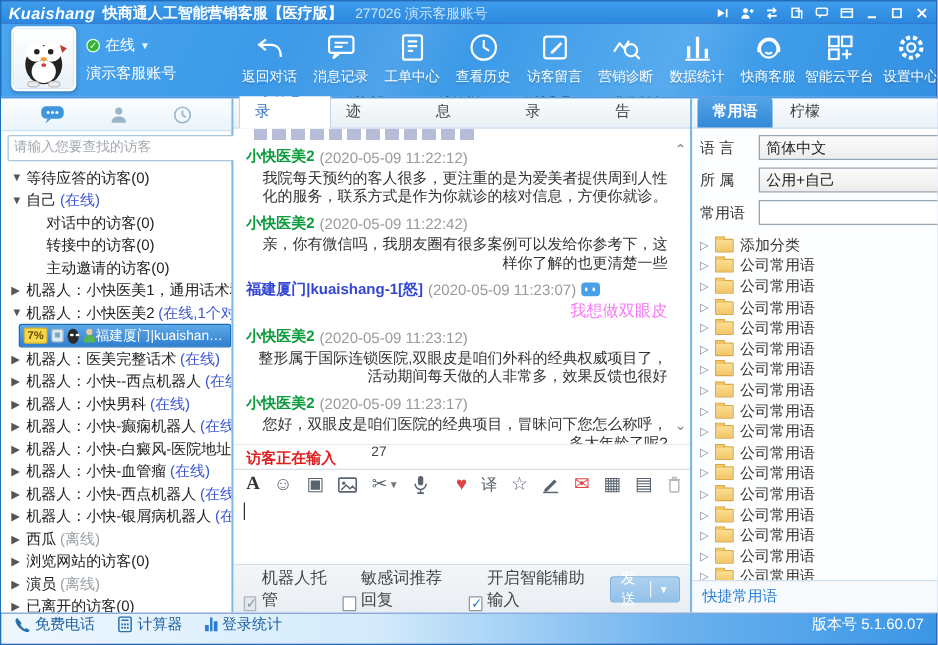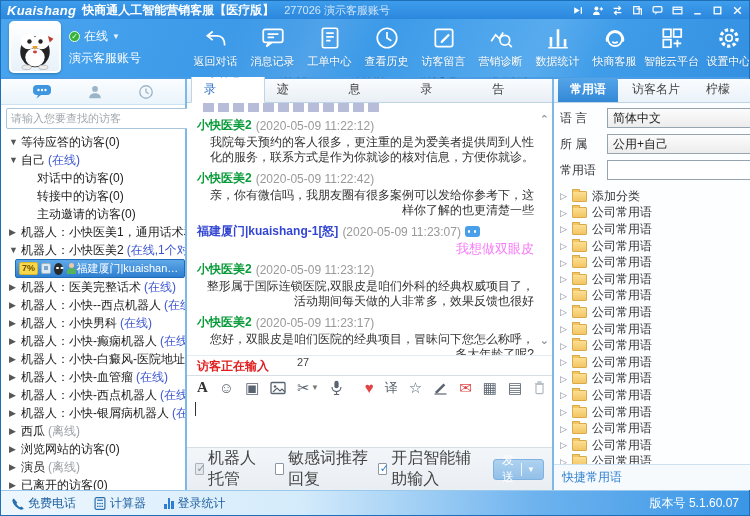--- a/index.html
+++ b/index.html
@@ -81,21 +81,21 @@
   .typing .tcount{color:#444;font-size:11px;margin-top:-2px;}
   .edtoolbar{flex:0 0 24px;border-top:1px solid #d6dee6;display:flex;align-items:center;gap:11px;padding:0 10px;background:#fff;}
   .edtoolbar .ei{color:#5a6470;font-size:15px;line-height:1;cursor:pointer;display:flex;align-items:center;}
   .edtoolbar .sep{width:1px;height:14px;background:#ccd4dc;}
   .ei.red{color:#e04545;}
   .ei.dim{color:#b8bec6;}
   .ei .dd{font-size:8px;color:#777;margin-left:1px;}
   .inputarea{flex:1 1 auto;background:#fff;padding:3px 8px;position:relative;}
   .cursorbar{width:1px;height:14px;background:#333;display:inline-block;}
   .chatopts{flex:0 0 39px;background:linear-gradient(#f3f6f9,#e9eef3);border-top:1px solid #d6dee6;display:flex;align-items:center;padding:0 8px;gap:10px;}
-  .optitem{display:flex;align-items:center;gap:4px;color:#444;font-size:16px;cursor:pointer;}
+  .optitem{display:flex;align-items:flex-end;gap:4px;color:#444;font-size:13px;cursor:pointer;}
   .cb{width:12px;height:12px;border:1px solid #8a97a5;background:#fff;display:inline-block;position:relative;border-radius:1px;}
   .cb.checked:after{content:"✓";position:absolute;left:0.5px;top:-2px;font-size:11px;color:#2f7fd1;font-weight:bold;}
   .cb.disabled{background:#e4e8ec;border-color:#aab4be;}
   .cb.disabled:after{color:#8a94a0;}
   .sendbtn{margin-left:auto;height:21px;background:linear-gradient(#aed2f0,#93c0e8);border:1px solid #7fb2de;border-radius:3px;color:#fff;display:flex;align-items:center;padding:0 8px;gap:6px;cursor:pointer;font-size:12px;}
   .sendbtn .sdiv{width:1px;height:13px;background:rgba(255,255,255,.8);}
   .sendbtn .sdd{font-size:8px;}
 
   
   .rtabs{height:24px;flex:0 0 24px;background:linear-gradient(#fafcfe,#eaf2f9);border-bottom:1px solid #bed5e8;display:flex;align-items:flex-end;gap:2px;padding:2px 0 0 4px;}
@@ -109,21 +109,21 @@
   .rtree{flex:1 1 auto;overflow:hidden;position:relative;padding:3px 14px 0 6px;background:#fdfeff;}
   .tree-row{height:16.6px;display:flex;align-items:center;cursor:pointer;white-space:nowrap;}
   .tree-row .tw{width:11px;color:#889;font-size:9px;flex:0 0 11px;}
   .folder{width:15px;height:11px;background:linear-gradient(#fbdf92,#f3c565);border:1px solid #d9aa45;border-radius:1px;position:relative;display:inline-block;margin:0 5px 0 1px;flex:0 0 15px;}
   .folder:before{content:"";position:absolute;top:-3px;left:-1px;width:6px;height:2px;background:#f3c565;border:1px solid #d9aa45;border-bottom:none;border-radius:1px 1px 0 0;}
   .tree-label{color:#333;}
   .quickrow{flex:0 0 26px;border-top:1px solid #cfe0ee;display:flex;align-items:center;padding:0 8px;background:#f6fafd;}
   .quicklink{color:#2f7fd1;cursor:pointer;}
 
   
-  .statusbar{height:25px;flex:0 0 25px;background:linear-gradient(90deg,#eef7fe 0%,#d4ebfb 40%,#6cb2ee 72%,#3a96e6 100%);border-top:1px solid #9cc8ec;display:flex;align-items:center;padding:12px 10px;gap:18px;}
+  .statusbar{height:25px;flex:0 0 25px;background:linear-gradient(90deg,#eef7fe 0%,#d4ebfb 40%,#6cb2ee 72%,#3a96e6 100%);border-top:1px solid #9cc8ec;display:flex;align-items:flex-start;padding:0 10px;gap:18px;}
   .sbitem{display:flex;align-items:center;gap:4px;color:#1d5e9e;cursor:pointer;font-size:12px;}
   .version{margin-left:auto;color:#fff;font-size:12px;}
   .bars{display:flex;align-items:flex-end;gap:1px;height:11px;}
   .bars i{width:2.5px;background:#2f7fd1;display:block;}
 </style>
 </head>
 <body>
 
 <div class="window">
 
@@ -518,21 +518,20 @@
             <span>发送</span>
             <span class="sdiv"></span>
             <span class="sdd">▼</span>
           </span>
       </div>
     </div>
 
     <div class="col-right">
       <div class="rtabs">
         <span class="rtab active">常用语</span>
-        <span class="rtab">访客名片</span>
         <span class="rtab">柠檬</span>
       </div>
       <div class="rform">
         <div class="frow">
           <span class="flabel">语 言</span>
           <span class="fselect">
               <span>简体中文</span>
             </span>
         </div>
         <div class="frow">

